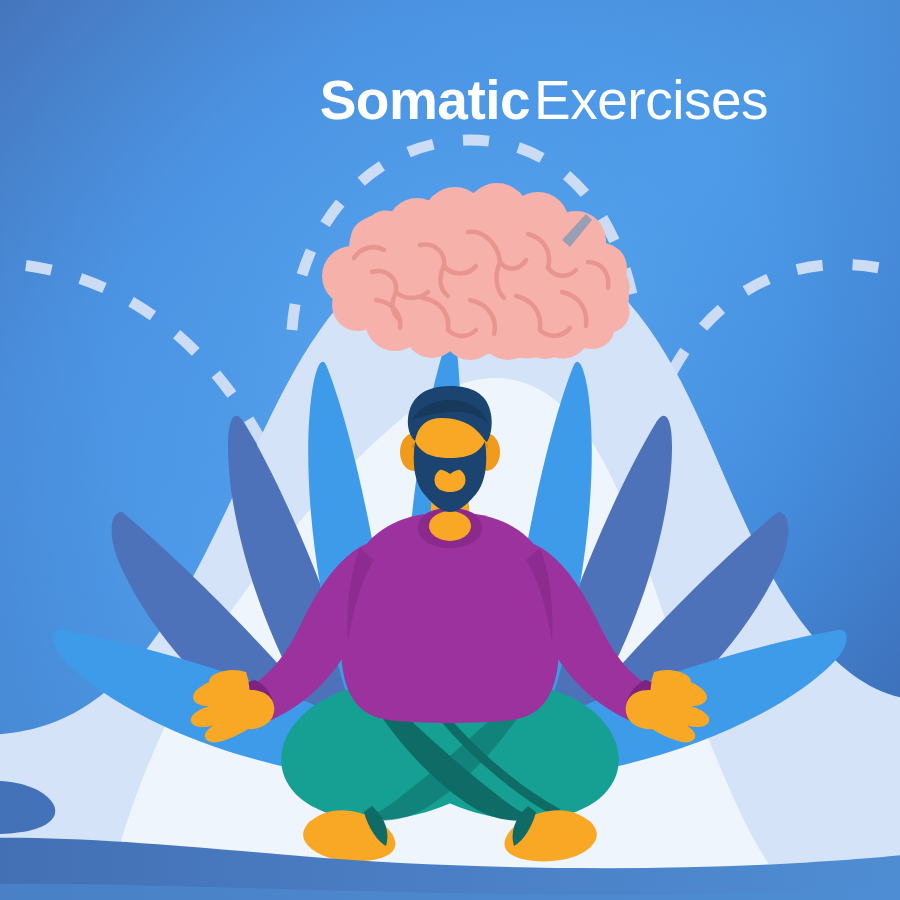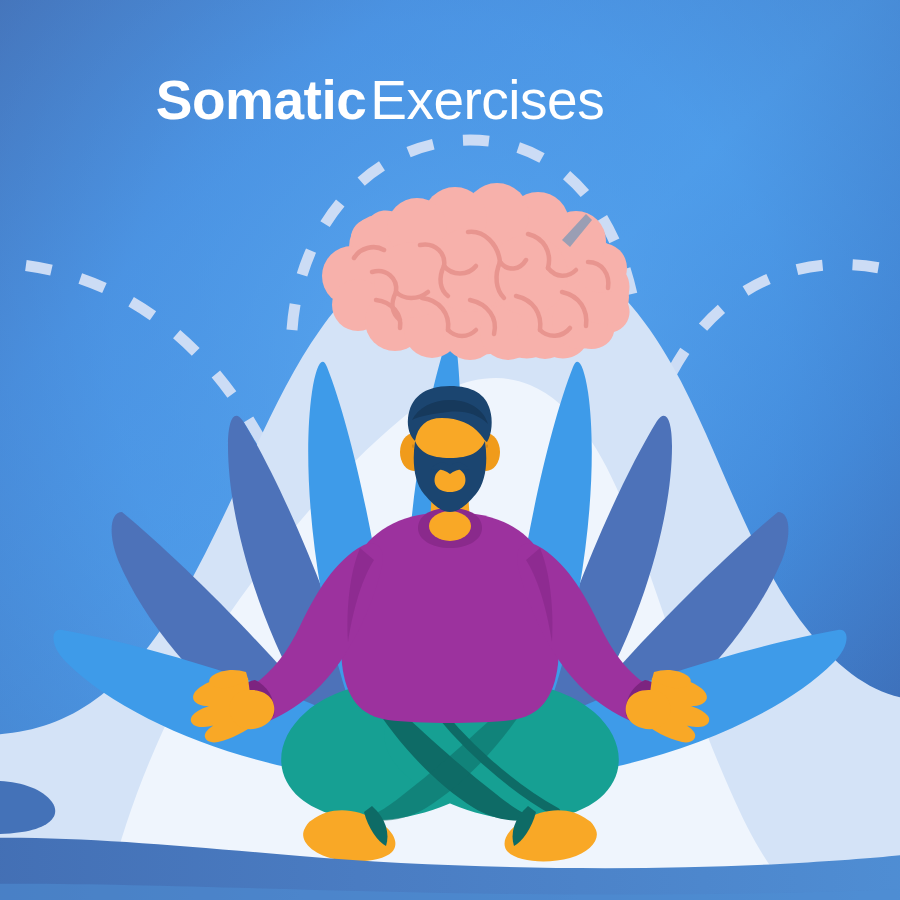--- a/index.html
+++ b/index.html
@@ -24,23 +24,23 @@
   .title-layer {
     position: absolute;
     top: 0; left: 0;
     width: 900px;
     height: 900px;
     pointer-events: none;
   }
   .poster-title {
     position: absolute;
     top: 72px;
-    left: 0;
+    left: 8px;
     width: 760px;
-    text-align: center;
+    text-align: right;
     font-size: 55px;
     line-height: 1.05;
     letter-spacing: -0.5px;
     white-space: nowrap;
     color: #ffffff;
   }
   .title-bold {
     font-weight: 700;
   }
   .title-light {

